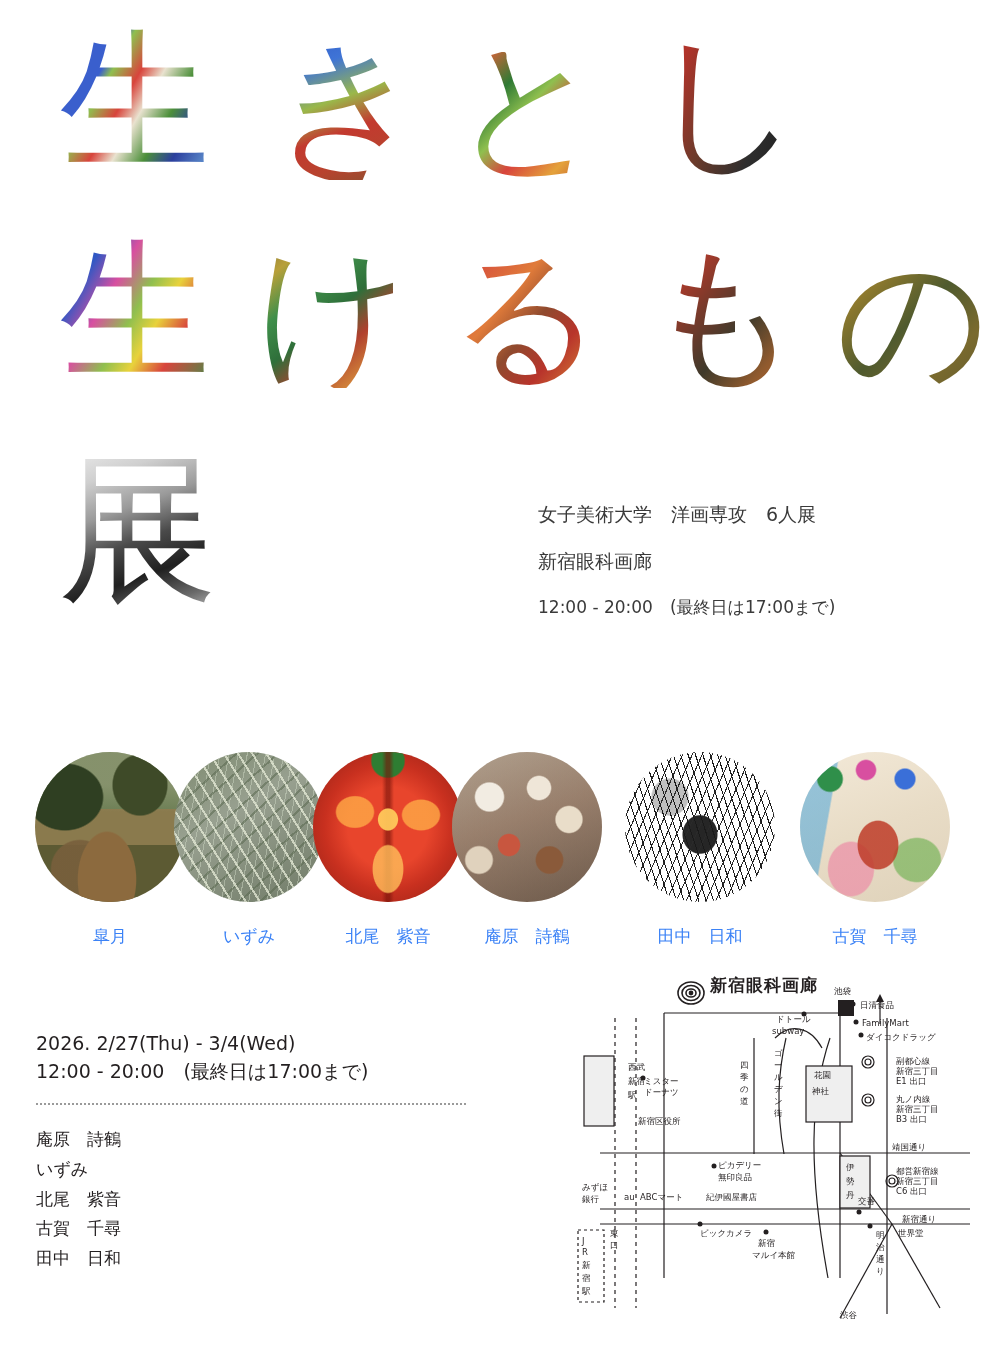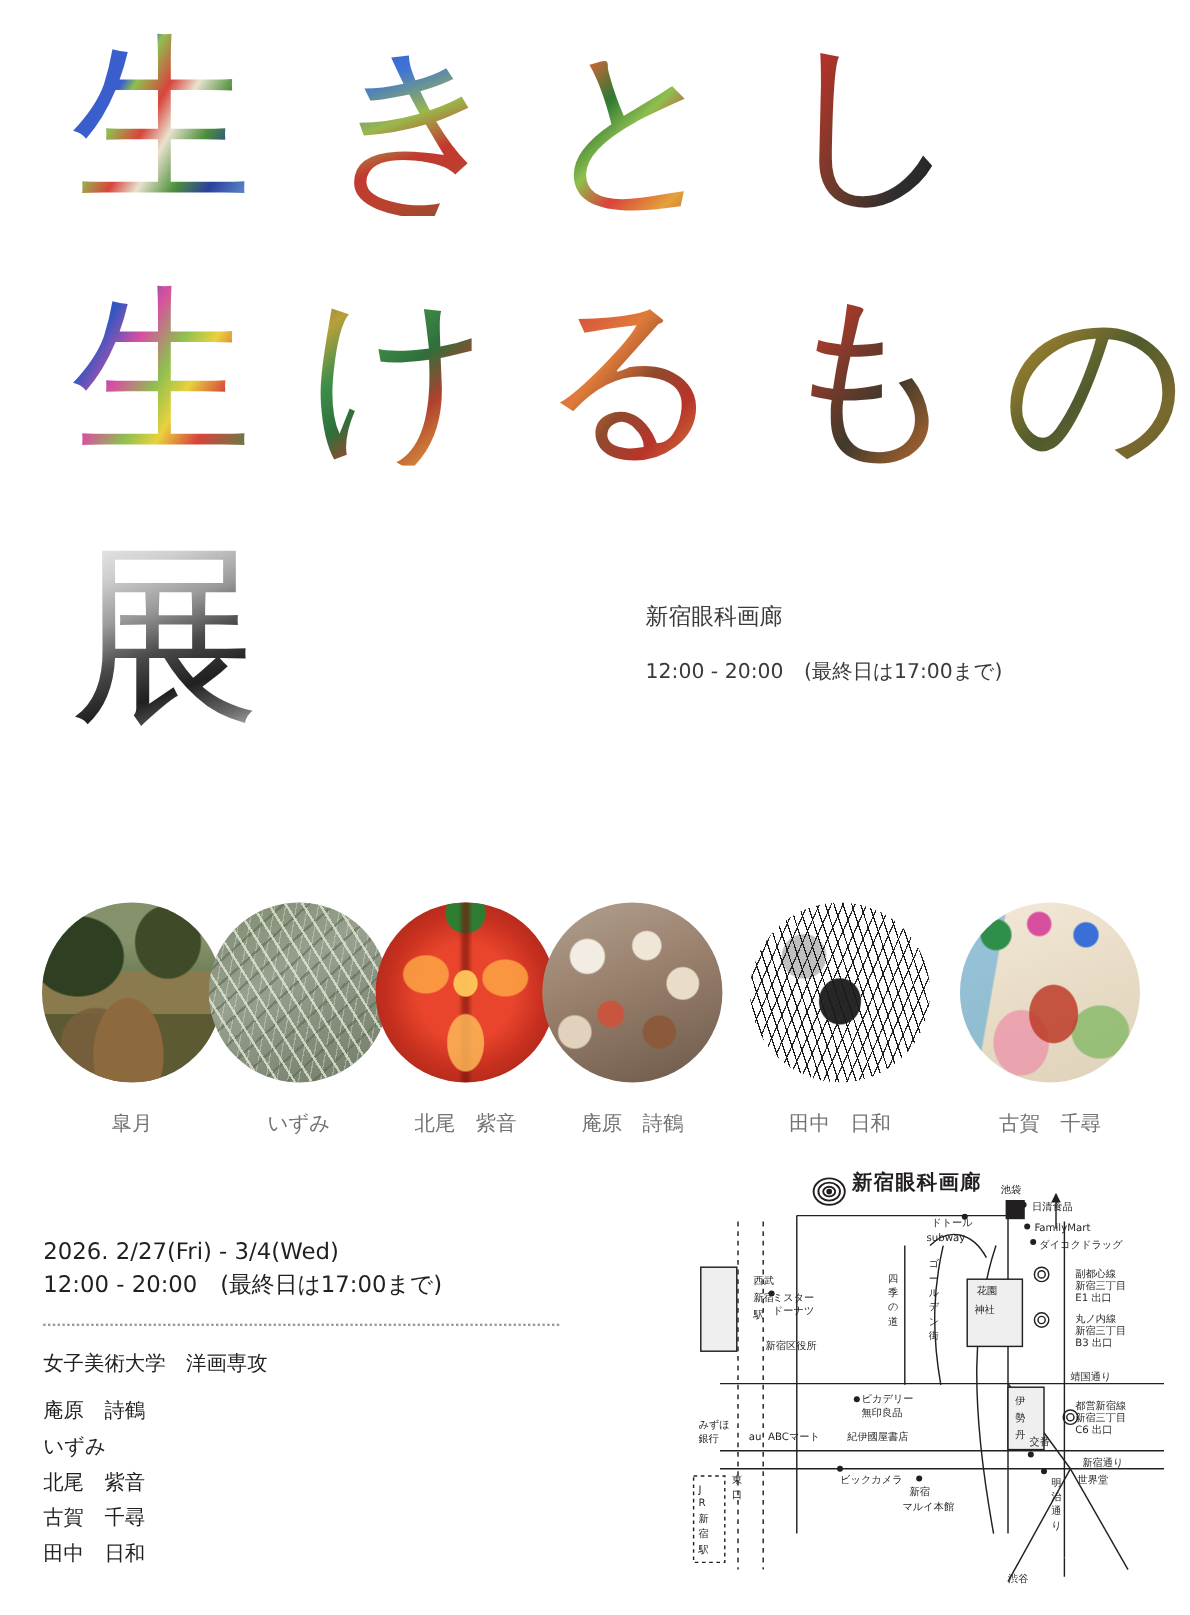--- a/index.html
+++ b/index.html
@@ -132,21 +132,21 @@
     left: 0;
     top: 925px;
     width: 992px;
   }
   .artist-name {
     position: absolute;
     width: 170px;
     text-align: center;
     font-size: 17px;
     font-family: "DejaVu Sans", sans-serif;
-    color: #737373;
+    color: #3b82f6;
     white-space: pre;
   }
 
   
   .t0 {
     background:
       radial-gradient(circle at 30% 78%, rgba(120,95,60,.9) 0 18%, transparent 19%),
       linear-gradient(#6d7f55 0 38%, #8a7a4d 38% 62%, #5c5a33 62% 100%),
       linear-gradient(90deg, #7b8a5a, #6a6a3f);
   }
@@ -304,20 +304,21 @@
   <div class="glyph g4">し</div>
   <div class="glyph g5">生</div>
   <div class="glyph g6">け</div>
   <div class="glyph g7">る</div>
   <div class="glyph g8">も</div>
   <div class="glyph g9">の</div>
   <div class="glyph g10">展</div>
 </div>
 
 <div class="info-block">
+  <div class="info-line">女子美術大学　洋画専攻　6人展</div>
   <div class="info-line">新宿眼科画廊</div>
   <div class="info-line small">12:00 - 20:00　(最終日は17:00まで)</div>
 </div>
 
 <div class="artists">
   <div class="artist" style="left:35px;top:0;">
     <div class="thumb t0"></div>
   </div>
   <div class="artist" style="left:174px;top:0;">
     <div class="thumb t1"></div>
@@ -339,24 +340,23 @@
 <div class="names-row">
   <div class="artist-name" style="left:25px;">皐月</div>
   <div class="artist-name" style="left:164px;">いずみ</div>
   <div class="artist-name" style="left:303px;">北尾　紫音</div>
   <div class="artist-name" style="left:442px;">庵原　詩鶴</div>
   <div class="artist-name" style="left:615px;">田中　日和</div>
   <div class="artist-name" style="left:790px;">古賀　千尋</div>
 </div>
 
 <div class="details">
-  <div class="details-date">2026. 2/27(Fri) - 3/4(Wed)</div>
+  <div class="details-date">2026. 2/27(Thu) - 3/4(Wed)</div>
   <div class="details-hours">12:00 - 20:00　(最終日は17:00まで)</div>
   <hr class="dotted">
-  <div class="details-school">女子美術大学　洋画専攻</div>
   <div class="details-names">
     <div>庵原　詩鶴</div>
     <div>いずみ</div>
     <div>北尾　紫音</div>
     <div>古賀　千尋</div>
     <div>田中　日和</div>
 
   </div>
 </div>
 

